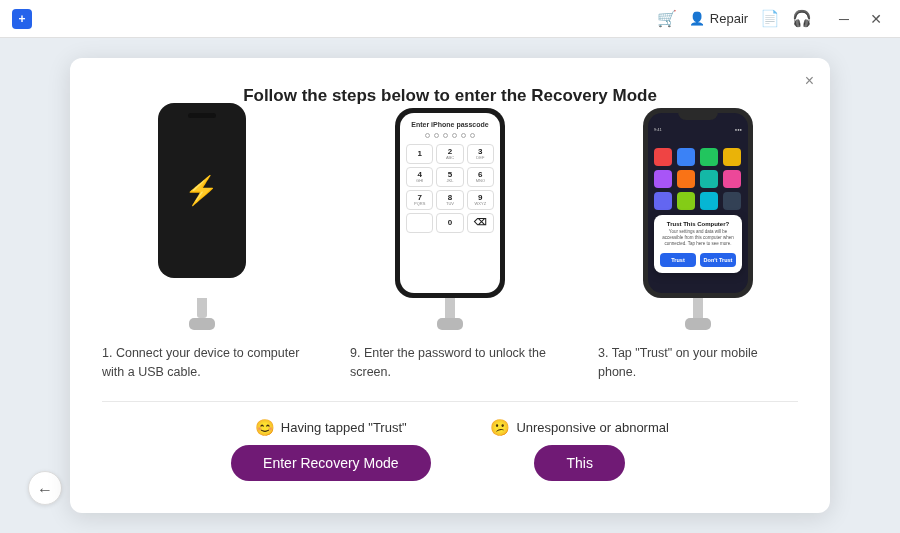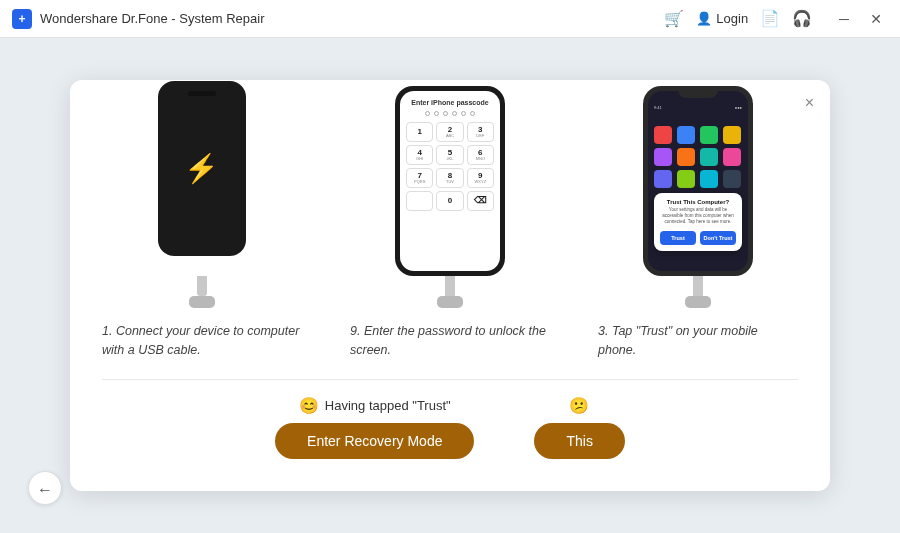--- a/index.html
+++ b/index.html
@@ -144,21 +144,20 @@
       align-items: center;
       width: 200px;
     }
     .step-caption {
       font-size: 12.5px;
       color: #444;
       text-align: left;
       margin-top: 14px;
       line-height: 1.5;
       width: 100%;
-      font-style: italic;
     }
 
     
     .phone-container {
       display: flex;
       justify-content: center;
       align-items: flex-end;
       height: 200px;
     }
 
@@ -373,21 +372,21 @@
       font-size: 13px;
       color: #333;
       display: flex;
       align-items: center;
       gap: 6px;
     }
     .emoji {
       font-size: 16px;
     }
     .action-btn {
-      background: #a16207;
+      background: #701a75;
       color: white;
       border: none;
       border-radius: 24px;
       padding: 10px 32px;
       font-size: 14px;
       font-weight: 500;
       cursor: pointer;
       white-space: nowrap;
     }
 
@@ -404,46 +403,46 @@
     .icon-indigo { background: #6366f1; }
     .icon-lime { background: #84cc16; }
     .icon-cyan { background: #06b6d4; }
   </style>
 </head>
 <body>
 
 <div class="titlebar">
   <div class="titlebar-left">
     <div class="app-logo">+</div>
-    <span class="titlebar-title">Wondershare Dr.Fone - System Repair</span>
   </div>
   <div class="titlebar-right">
     <span class="titlebar-icon">🛒</span>
     <div class="login-btn">
       <span>👤</span>
-      <span>Login</span>
+      <span>Repair</span>
     </div>
     <span class="titlebar-icon">📄</span>
     <span class="titlebar-icon">🎧</span>
     <div class="window-controls">
       <span class="win-btn">─</span>
       <span class="win-btn">✕</span>
     </div>
   </div>
 </div>
 
 <div class="main-area">
 
   <div class="back-button">
     <span>←</span>
   </div>
 
   <div class="dialog">
     <span class="dialog-close">×</span>
 
+    <div class="dialog-title">Follow the steps below to enter the Recovery Mode</div>
 
     <div class="steps-row">
 
       <div class="step">
         <div class="phone-container">
           <div style="position:relative; display:flex; flex-direction:column; align-items:center;">
             <div class="phone1">
               <span class="usb-icon">⚡</span>
             </div>
             <div style="width:10px; height:20px; background:#c8c8c8; border-radius:0 0 3px 3px; margin-top:0;"></div>
@@ -574,20 +573,21 @@
         <div class="action-label">
           <span class="emoji">😊</span>
           <span>Having tapped "Trust"</span>
         </div>
         <button class="action-btn">Enter Recovery Mode</button>
       </div>
 
       <div class="action-group">
         <div class="action-label">
           <span class="emoji">😕</span>
+          <span>Unresponsive or abnormal</span>
         </div>
         <button class="action-btn">This</button>
       </div>
     </div>
 
   </div>
 
 </div>
 
 </body></html>

